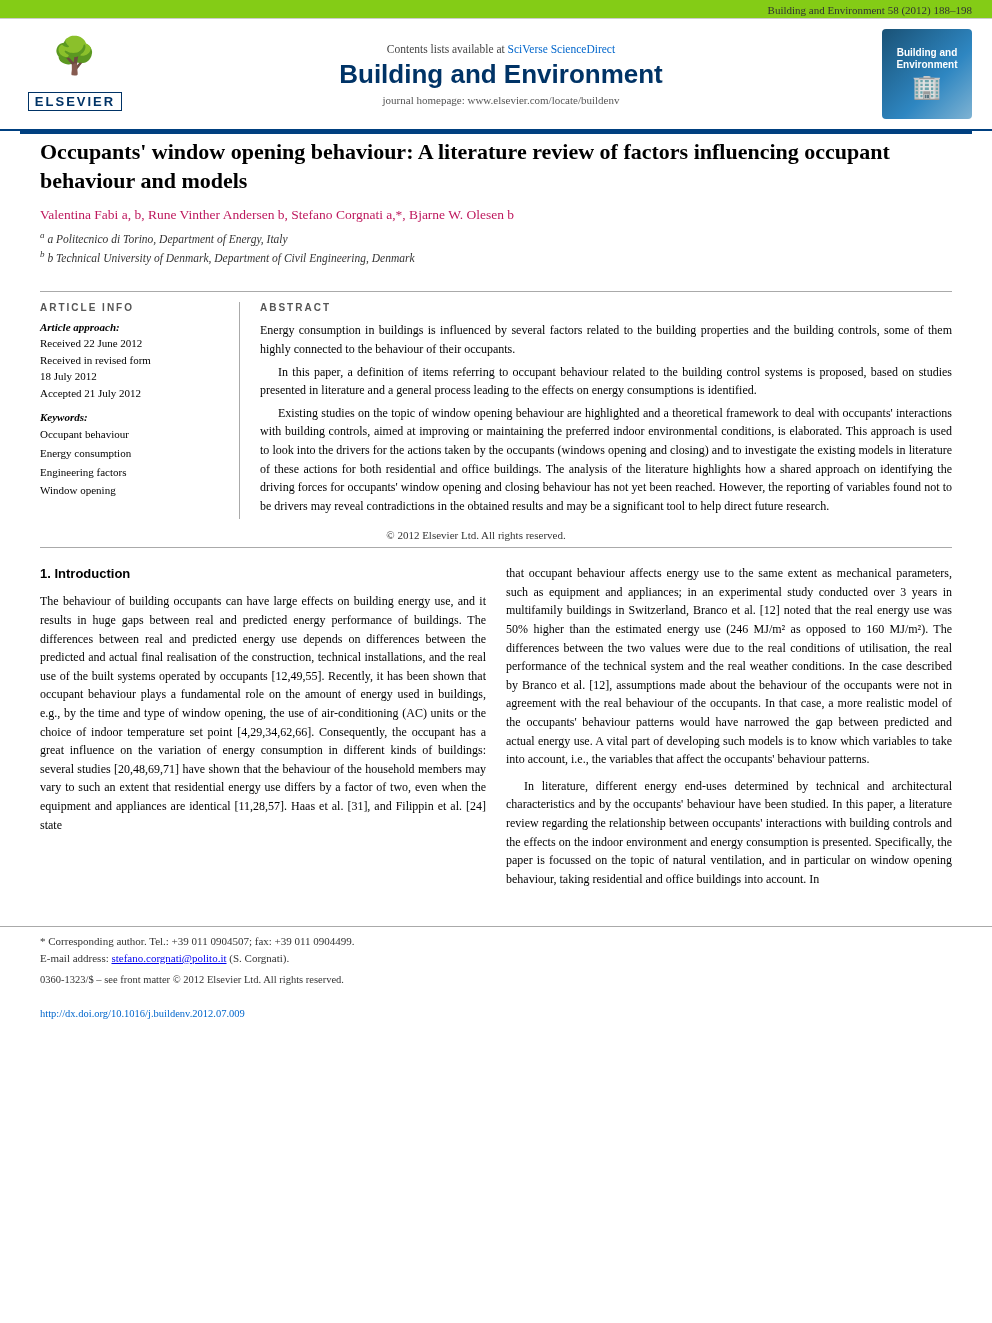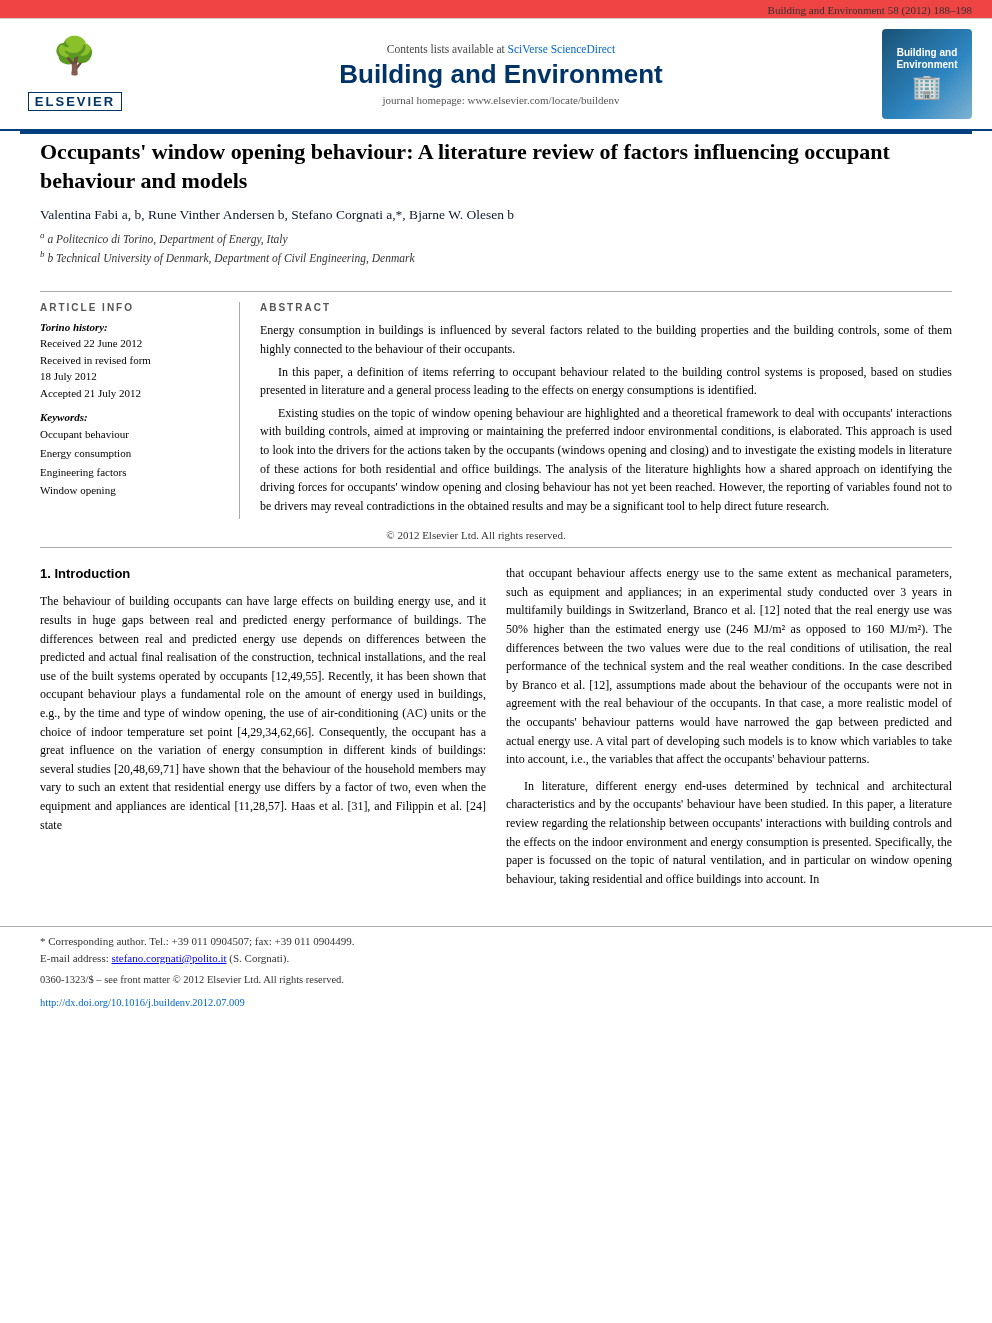--- a/index.html
+++ b/index.html
@@ -7,21 +7,21 @@
       font-family: 'Times New Roman', Times, serif;
       background: #fff;
       width: 992px;
       min-height: 1323px;
       font-size: 13px;
       color: #000;
     }
 
     
     .top-bar {
-      background: #ef4444;
+      background: #84cc16;
       text-align: right;
       padding: 4px 20px 2px;
       font-size: 11px;
       color: #333;
       border-bottom: 1px solid #ccc;
     }
 
     
     .journal-header {
       display: flex;
@@ -121,21 +121,21 @@
     }
     .article-title {
       font-size: 22px;
       font-weight: bold;
       color: #000;
       line-height: 1.3;
       margin-bottom: 12px;
     }
     .authors {
       font-size: 13.5px;
-      color: #0f172a;
+      color: #be185d;
       margin-bottom: 6px;
     }
     .affiliations {
       font-size: 11.5px;
       font-style: italic;
       color: #333;
       margin-bottom: 4px;
       line-height: 1.5;
     }
     .affiliations sup { font-size: 9px; }
@@ -251,21 +251,21 @@
       padding: 0 40px 10px;
       border-top: 1px solid #aaa;
       font-size: 10.5px;
       color: #333;
     }
     .footer .footnote {
       margin-top: 6px;
       line-height: 1.5;
     }
     .footer .doi-line {
-      margin-top: 9px;
+      margin-top: 20px;
       color: #0066cc;
     }
 
     .star-note {
       font-size: 11px;
       line-height: 1.5;
       margin-top: 6px;
     }
   </style>
 </head>
@@ -315,21 +315,21 @@
   </div>
 </div>
 
 <div class="divider-thin"></div>
 
 <div class="two-col">
 
   <div class="col-left">
     <div class="section-label">ARTICLE INFO</div>
     <div class="article-info-group">
-      <h4>Torino history:</h4>
+      <h4>Article approach:</h4>
       <p>Received 22 June 2012</p>
       <p>Received in revised form<br>18 July 2012</p>
       <p>Accepted 21 July 2012</p>
     </div>
     <div class="article-info-group">
       <h4>Keywords:</h4>
       <div class="keywords-list">
         <div>Occupant behaviour</div>
         <div>Energy consumption</div>
         <div>Engineering factors</div>

